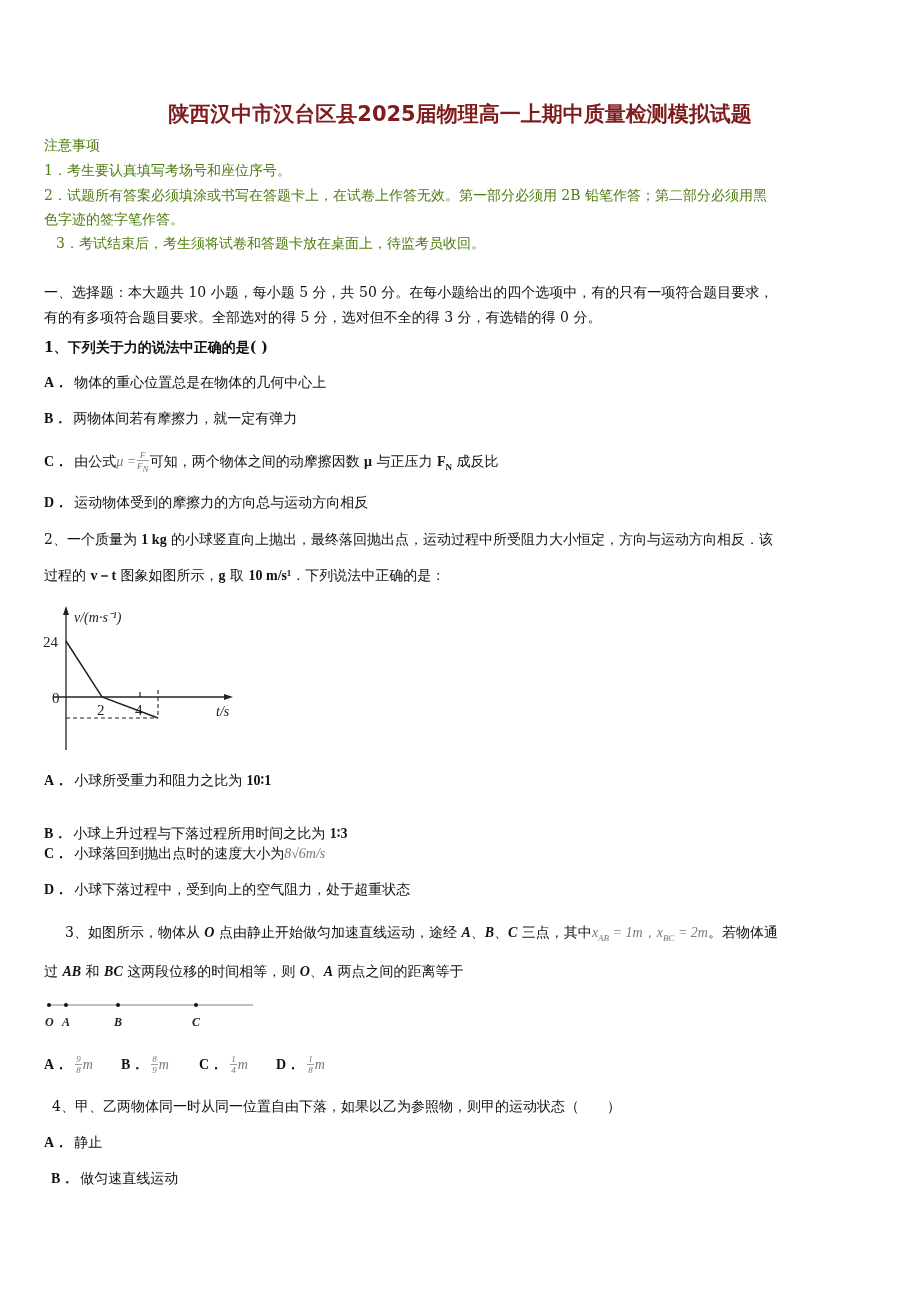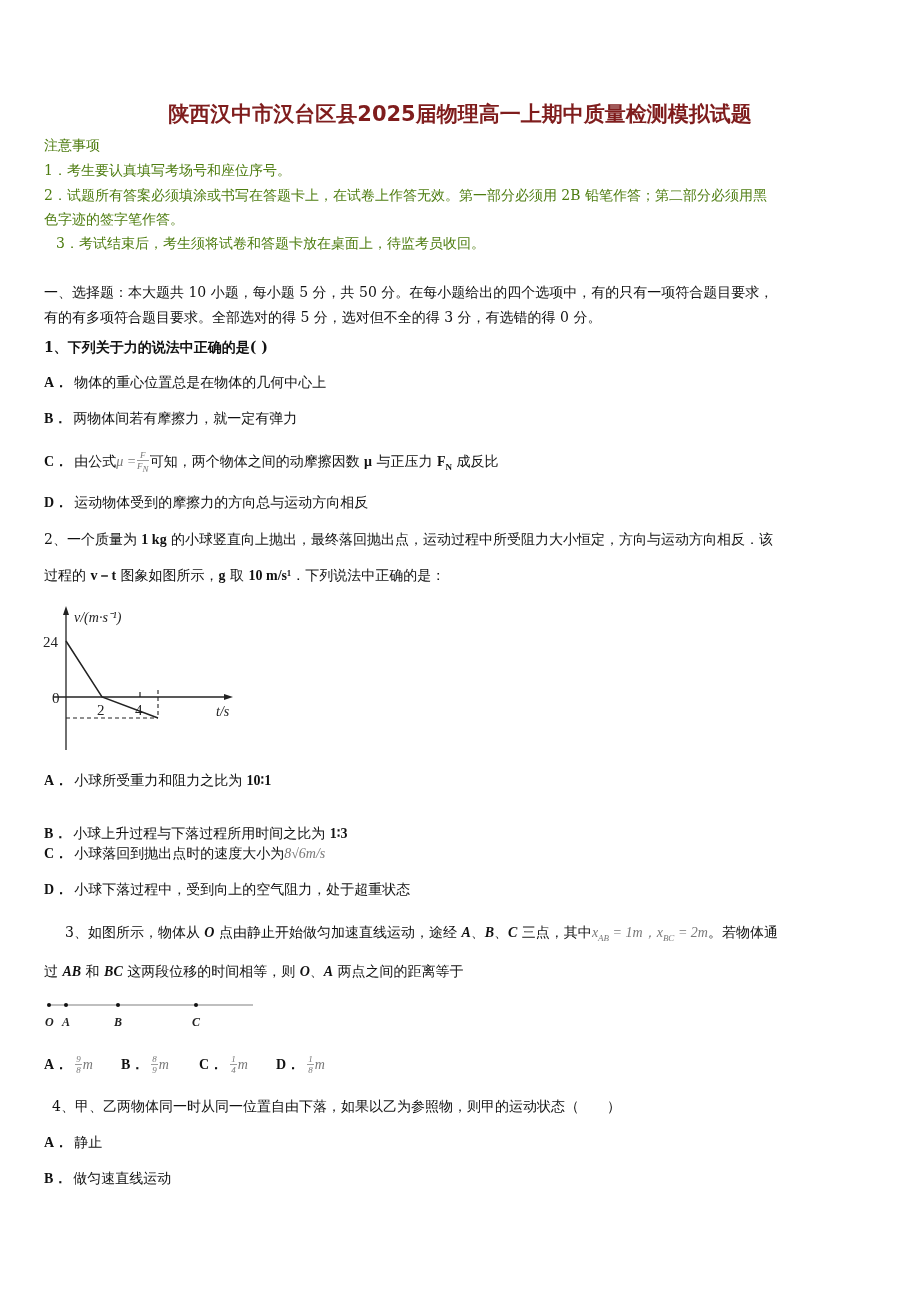--- a/index.html
+++ b/index.html
@@ -121,15 +121,15 @@
   <span class="opt-label">C．</span><span class="frac"><span class="num">1</span><span class="den">4</span></span><span class="math">m</span>
 </div>
 <div class="abs body" style="left:276px;top:1054px;">
   <span class="opt-label">D．</span><span class="frac"><span class="num">1</span><span class="den">8</span></span><span class="math">m</span>
 </div>
 
 <div class="abs body" style="left:44px;top:1098px;margin-left:8px;">4、甲、乙两物体同一时从同一位置自由下落，如果以乙为参照物，则甲的运动状态（　　）</div>
 <div class="abs body" style="left:44px;top:1134px;text-align:right;">
   <span class="opt-label">A．</span><span>静止</span>
 </div>
-<div class="abs body" style="left:44px;top:1170px;">
+<div class="abs body" style="left:51px;top:1170px;">
   <span class="opt-label">B．</span><span>做匀速直线运动</span>
 </div>
 
 </body></html>

